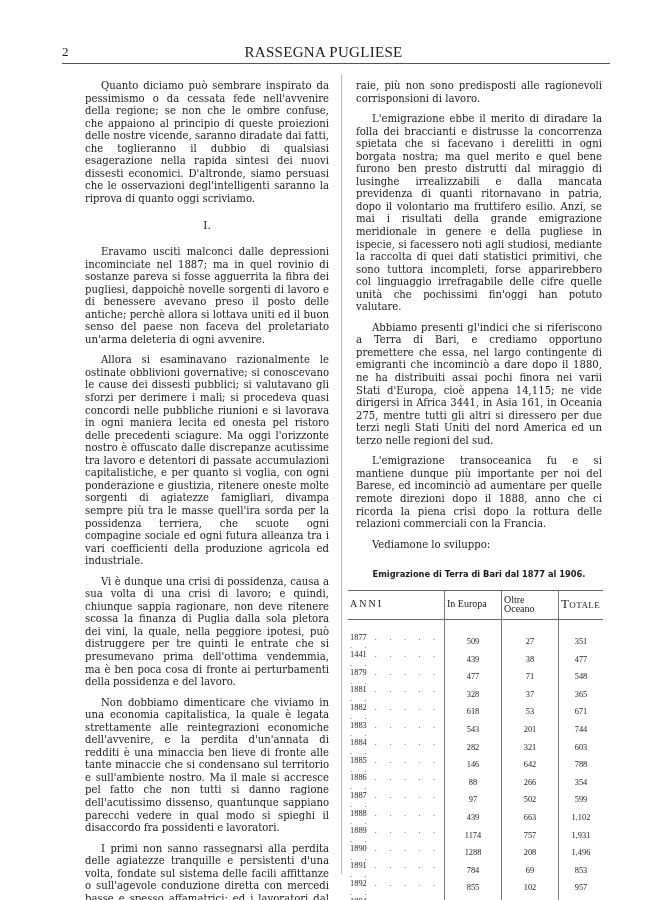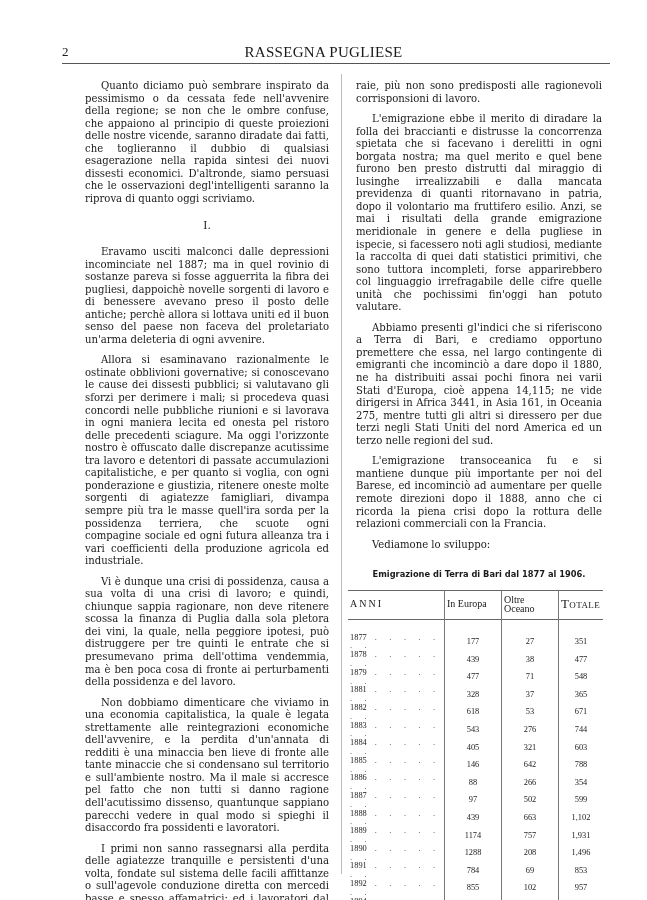--- a/index.html
+++ b/index.html
@@ -97,26 +97,26 @@
     </thead>
     <tbody id="table-body">
       <tr class="spacer">
           <td class="year"></td>
           <td></td>
           <td></td>
           <td></td>
         </tr>
     <tr>
           <td class="year"><span>1877</span><span class="dots">. . . . . . .</span></td>
-          <td>177</td>
+          <td>509</td>
           <td>27</td>
           <td>351</td>
         </tr>
         <tr>
-          <td class="year"><span>1878</span><span class="dots">. . . . . . .</span></td>
+          <td class="year"><span>1441</span><span class="dots">. . . . . . .</span></td>
           <td>439</td>
           <td>38</td>
           <td>477</td>
         </tr>
         <tr>
           <td class="year"><span>1879</span><span class="dots">. . . . . . .</span></td>
           <td>477</td>
           <td>71</td>
           <td>548</td>
         </tr>
@@ -128,26 +128,26 @@
         </tr>
         <tr>
           <td class="year"><span>1882</span><span class="dots">. . . . . . .</span></td>
           <td>618</td>
           <td>53</td>
           <td>671</td>
         </tr>
         <tr>
           <td class="year"><span>1883</span><span class="dots">. . . . . . .</span></td>
           <td>543</td>
-          <td>276</td>
+          <td>201</td>
           <td>744</td>
         </tr>
         <tr>
           <td class="year"><span>1884</span><span class="dots">. . . . . . .</span></td>
-          <td>405</td>
+          <td>282</td>
           <td>321</td>
           <td>603</td>
         </tr>
         <tr>
           <td class="year"><span>1885</span><span class="dots">. . . . . . .</span></td>
           <td>146</td>
           <td>642</td>
           <td>788</td>
         </tr>
         <tr>

